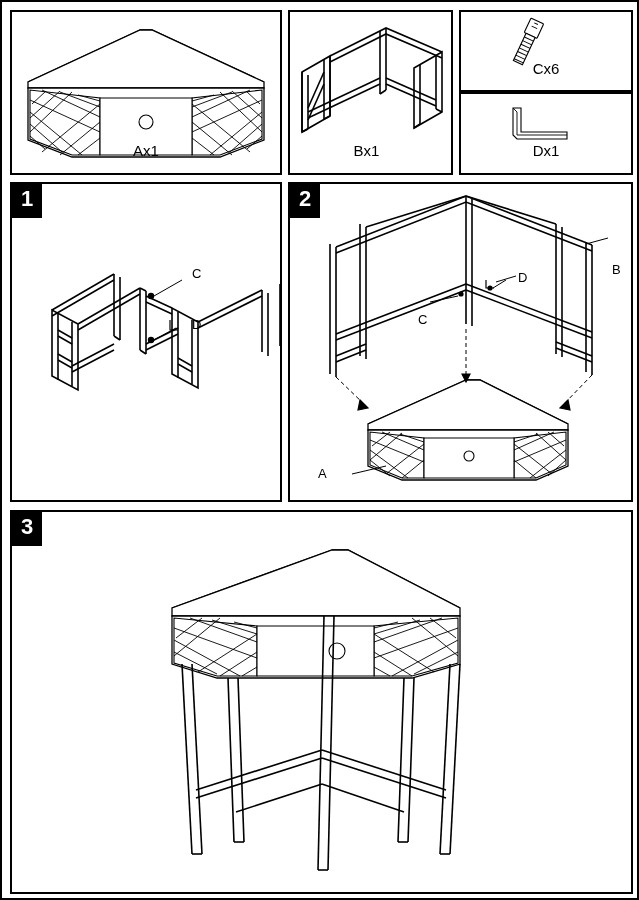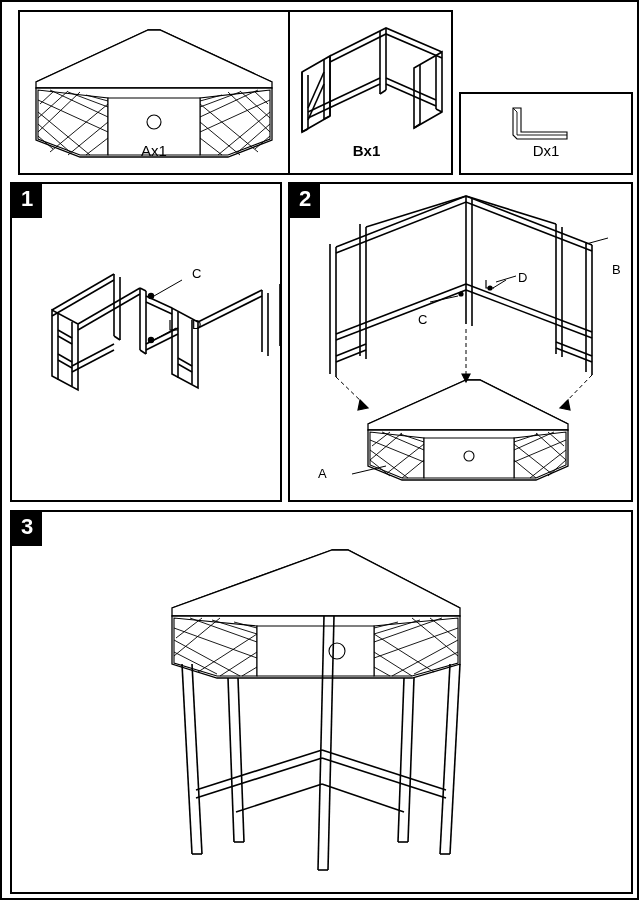--- a/index.html
+++ b/index.html
@@ -61,21 +61,21 @@
   .ln-d { stroke: #000; fill: none; stroke-width: 1; stroke-dasharray: 4 3; }
   .fillw { fill: #ffffff; stroke: #000; stroke-width: 1.3; }
   .fillw2 { fill: #ffffff; stroke: #000; stroke-width: 1.1; }
   .lead { stroke: #000; fill: none; stroke-width: 1; }
 </style>
 </head>
 <body>
 
 <div id="sheet">
 
-  <div class="panel" style="left:8px; top:8px; width:272px; height:165px;margin-left:8px;">
+  <div class="panel" style="left:8px; top:8px; width:272px; height:165px;">
     <svg width="268" height="161" viewBox="0 0 268 161">
 
       <polygon class="fillw" points="128,18 16,70 252,70 140,18"></polygon>
       <polygon class="fillw" points="128,18 140,18 252,70 252,76 16,76 16,70"></polygon>
 
       <path class="fillw" d="M16,76 L16,128 L60,145 L208,145 L252,128 L252,76 Z"></path>
 
       <path class="fillw2" d="M18,78 L18,127 L60,143 L88,143 L88,86 Z"></path>
       <g class="ln-thin">
         <line x1="18" y1="88" x2="88" y2="120"></line>
@@ -145,23 +145,43 @@
         <path d="M12,120 L18,117"></path>
         <path d="M34,107 L40,104"></path>
         <path d="M146,97 L152,100"></path>
         <path d="M124,116 L130,112"></path>
         <path d="M90,82 L96,78"></path>
 
         <path d="M18,96 L34,60"></path>
         <path d="M18,108 L34,72"></path>
       </g>
     </svg>
-    <div class="part-label" style="left:0; top:130px; width:153px;font-weight:bold;">Bx1</div>
-  </div>
-
+    <div class="part-label" style="left:0; top:130px; width:153px;">Bx1</div>
+  </div>
+
+  <div class="panel" style="left:457px; top:8px; width:174px; height:82px;">
+    <svg width="170" height="62" viewBox="0 0 170 62">
+      <g transform="translate(70,6) rotate(25)">
+        <rect class="fillw2" x="0" y="0" width="14" height="16" rx="1"></rect>
+        <rect class="fillw2" x="2" y="16" width="10" height="30"></rect>
+        <g class="ln-thin">
+          <line x1="2" y1="20" x2="12" y2="20"></line>
+          <line x1="2" y1="24" x2="12" y2="24"></line>
+          <line x1="2" y1="28" x2="12" y2="28"></line>
+          <line x1="2" y1="32" x2="12" y2="32"></line>
+          <line x1="2" y1="36" x2="12" y2="36"></line>
+          <line x1="2" y1="40" x2="12" y2="40"></line>
+          <line x1="2" y1="44" x2="12" y2="44"></line>
+          <line x1="5" y1="3" x2="9" y2="3"></line>
+          <line x1="4" y1="7" x2="10" y2="7"></line>
+        </g>
+      </g>
+    </svg>
+    <div class="part-label" style="left:0; top:48px; width:170px;">Cx6</div>
+  </div>
 
   <div class="panel" style="left:457px; top:90px; width:174px; height:83px;text-decoration:underline;">
     <svg width="170" height="60" viewBox="0 0 170 60">
       <path class="fillw2" d="M52,14 L60,14 L60,38 L106,38 L106,45 L56,45 L52,41 Z"></path>
       <path class="ln-thin" d="M52,14 L56,18 L56,41 L106,41"></path>
     </svg>
     <div class="part-label" style="left:0; top:48px; width:170px;">Dx1</div>
   </div>
 
   <div class="panel" style="left:8px; top:180px; width:272px; height:320px;">

